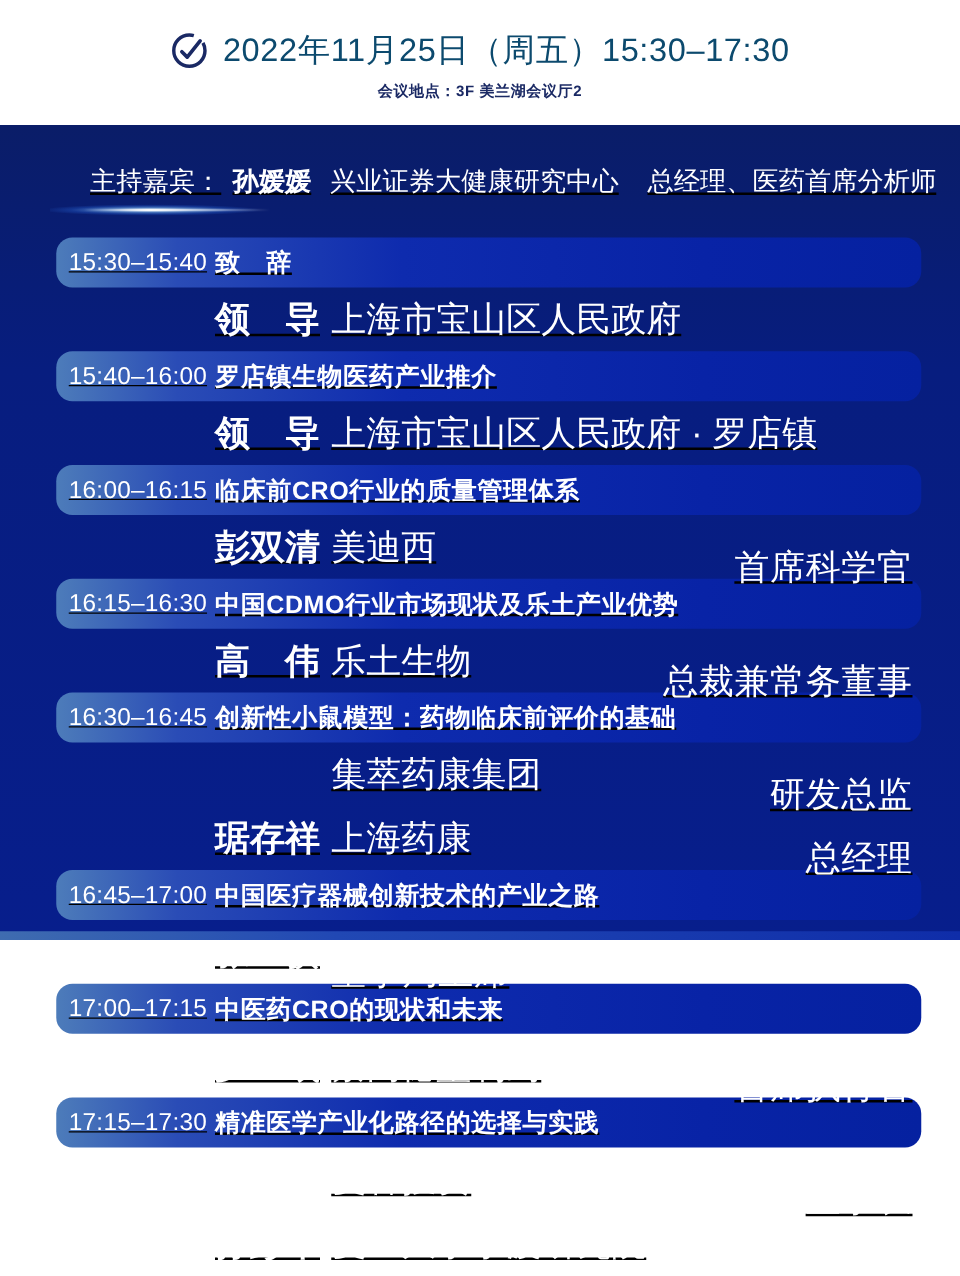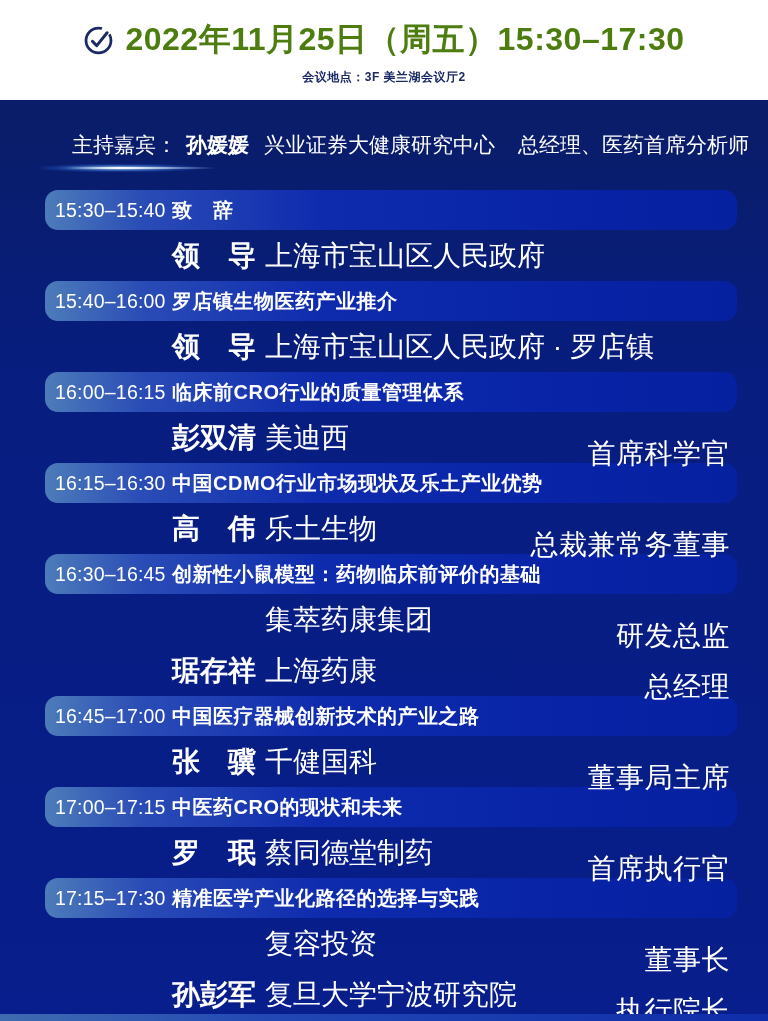--- a/index.html
+++ b/index.html
@@ -10,29 +10,30 @@
   }
   
   .header{
     height:100px;background:#ffffff;
     display:flex;flex-direction:column;align-items:center;justify-content:center;
     gap:7px;padding-top:4px;box-sizing:border-box;
   }
   .date-row{display:flex;align-items:center;gap:11px;}
   .clock-icon{width:31px;height:31px;flex:0 0 auto;}
   .date-text{
-    color:#4d7c0f;font-size:32px;font-weight:bold;letter-spacing:.5px;
+    color:#0c4a6e;font-size:26px;font-weight:normal;letter-spacing:.5px;
   }
   .location-text{
     color:#1a2964;font-size:12px;font-weight:bold;letter-spacing:.5px;
   }
   
   .body-blue{
-    height:921px;box-sizing:border-box;position:relative;
+    height:652px;box-sizing:border-box;position:relative;
     background:linear-gradient(180deg,#0a1d68 0%,#071d7f 30%,#071e8c 100%);
+    text-decoration:underline;
   }
   
   .host-row{
     height:90px;display:flex;align-items:center;
     padding-left:72px;box-sizing:border-box;position:relative;
     color:#ffffff;font-size:21px;white-space:nowrap;
   }
   .host-label{font-weight:400;}
   .host-name{font-weight:bold;margin-left:9px;}
   .host-org{font-weight:400;margin-left:15px;}
@@ -171,21 +172,20 @@
 </div>
 
   <div class="agenda-item">
     <div class="bar">
       <span class="time-label">16:45–17:00</span>
       <span class="session-title">中国医疗器械创新技术的产业之路</span>
     </div>
 
   <div class="speaker-row">
     <span class="speaker-name">张　骥</span>
-    <span class="speaker-org">千健国科</span>
     <span class="speaker-title">董事局主席</span>
   </div>
 </div>
 
   <div class="agenda-item">
     <div class="bar">
       <span class="time-label">17:00–17:15</span>
       <span class="session-title">中医药CRO的现状和未来</span>
     </div>
 

